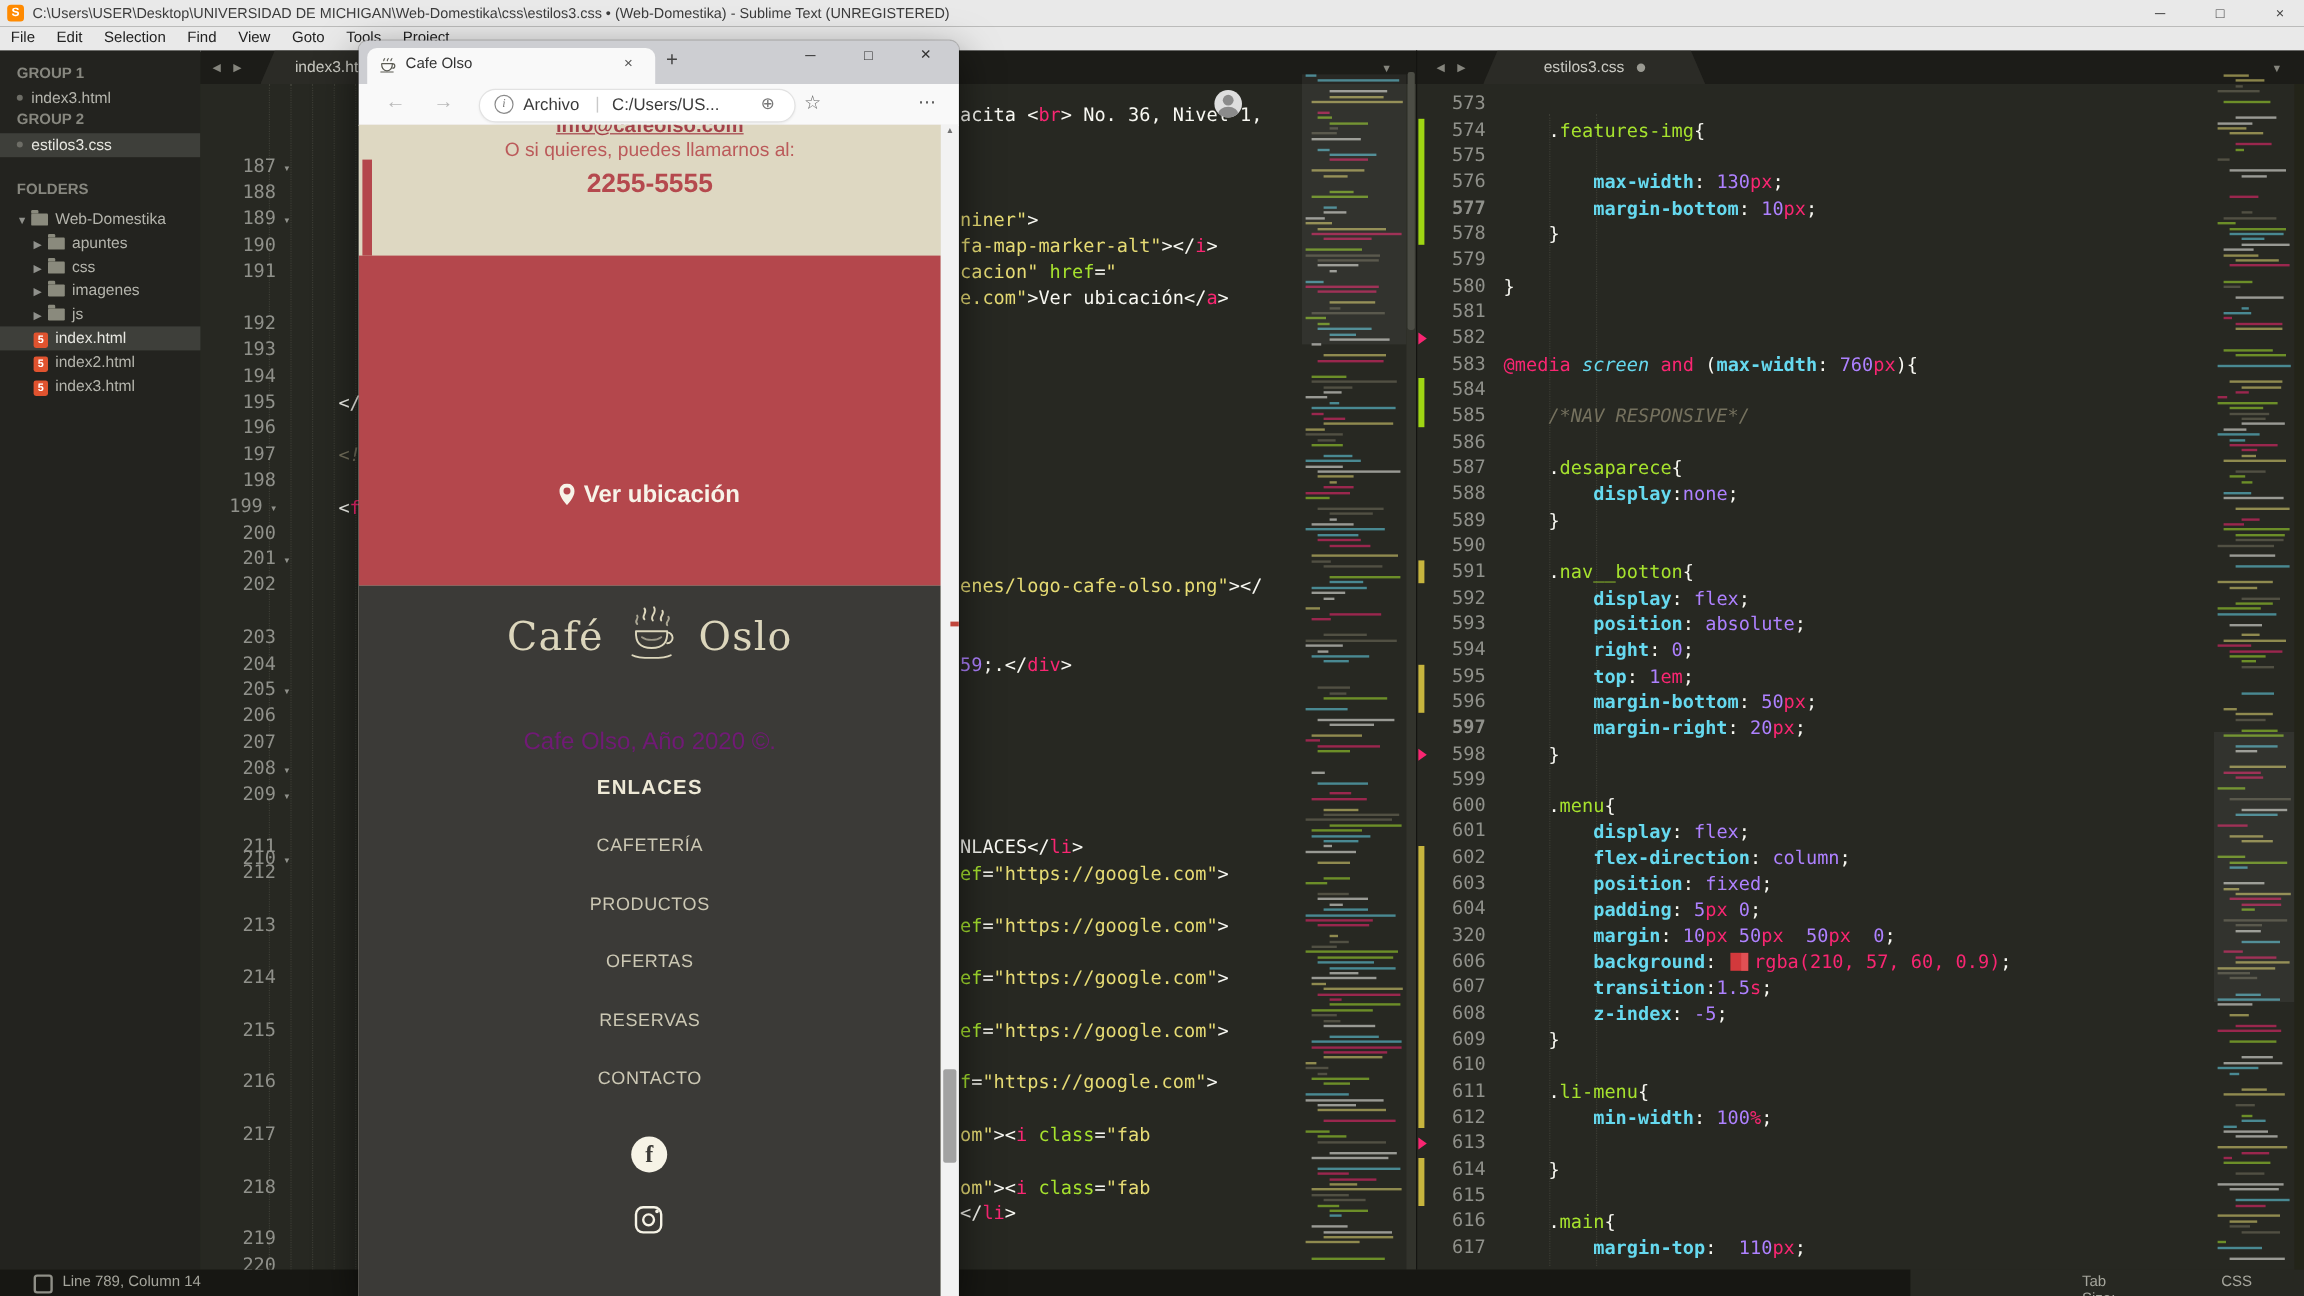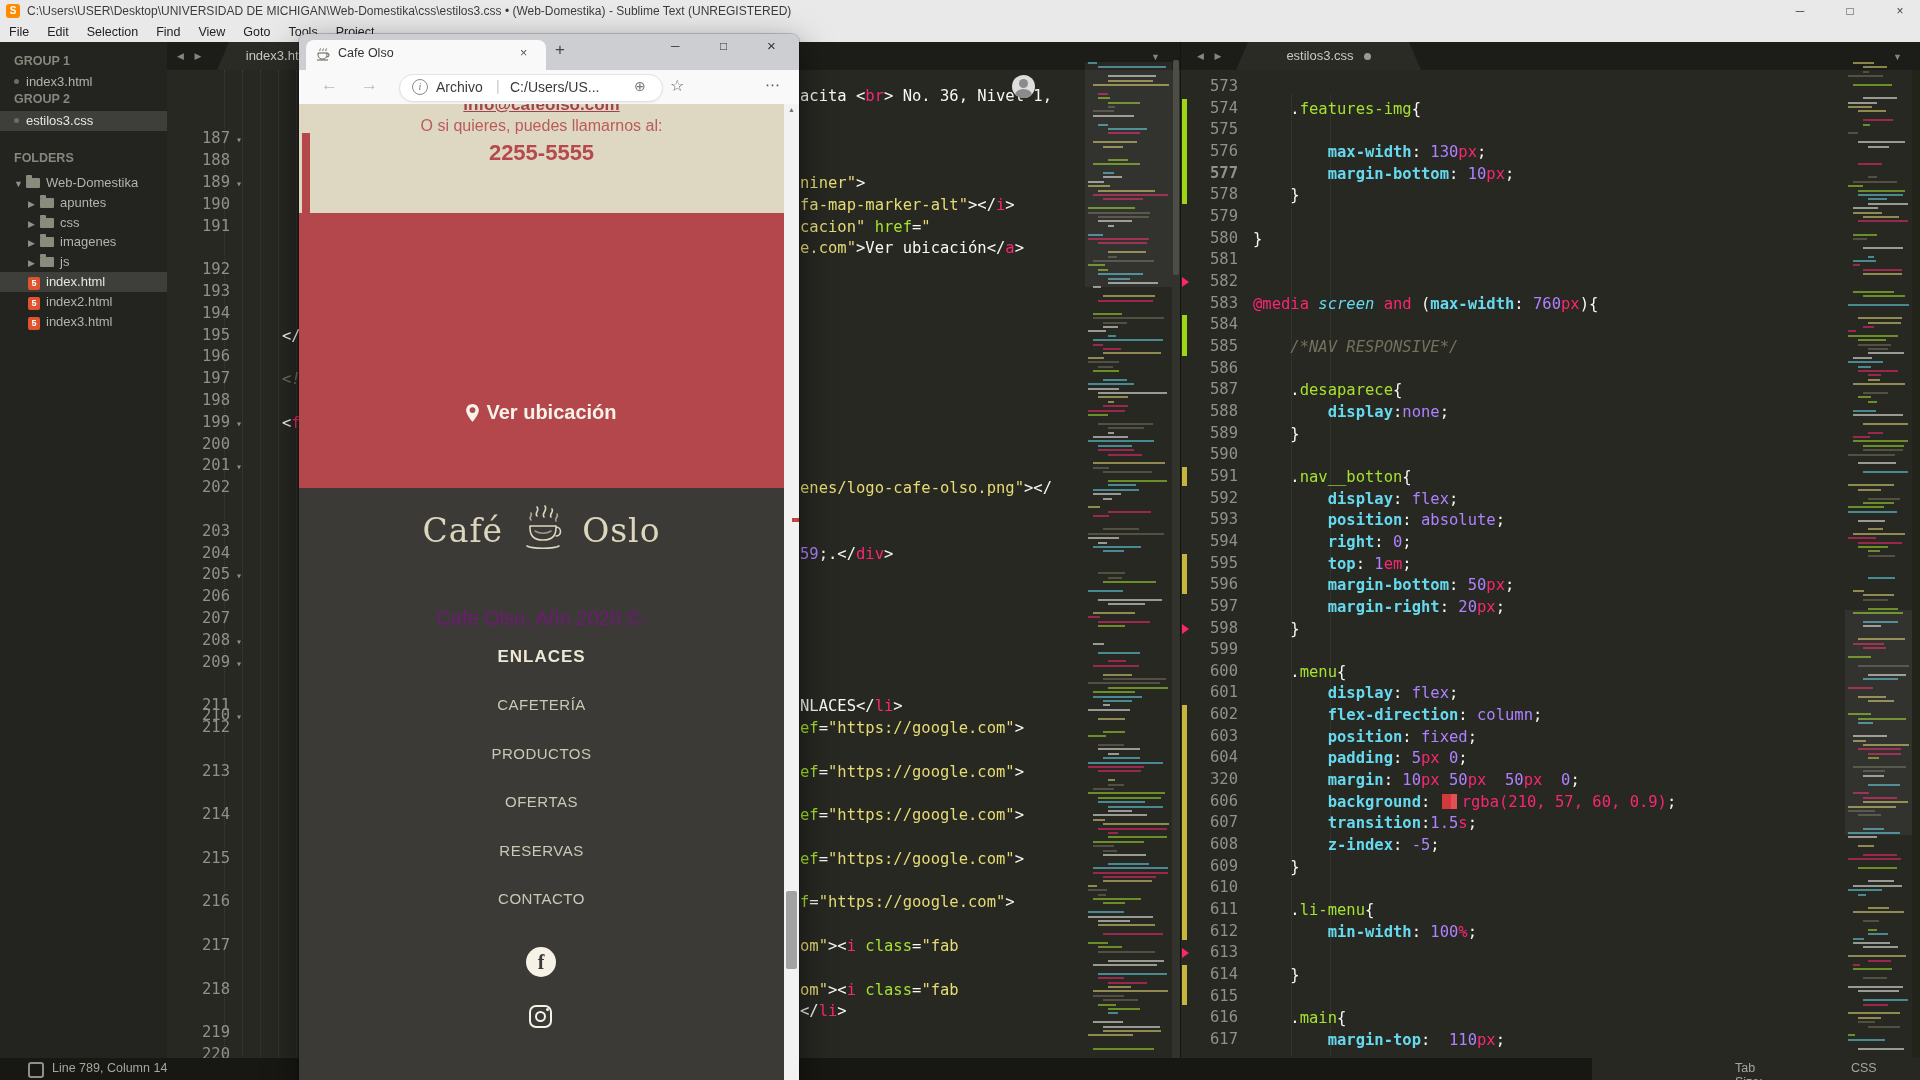--- a/index.html
+++ b/index.html
@@ -119,21 +119,21 @@
       <div class="gut-row" style="left: 16px; top: 124.8px;"><span class="gut-num">190</span></div>
       <div class="gut-row" style="left: 16px; top: 146.6px;"><span class="gut-num">191</span></div>
       <div class="gut-row" style="left: 16px; top: 168.4px;"><span class="gut-num"></span></div>
       <div class="gut-row" style="left: 16px; top: 190.2px;"><span class="gut-num">192</span></div>
       <div class="gut-row" style="left: 16px; top: 212px;"><span class="gut-num">193</span></div>
       <div class="gut-row" style="left: 16px; top: 233.8px;"><span class="gut-num">194</span></div>
       <div class="gut-row" style="left: 16px; top: 255.6px;"><span class="gut-num">195</span></div>
       <div class="gut-row" style="left: 16px; top: 277.4px;"><span class="gut-num">196</span></div>
       <div class="gut-row" style="left: 16px; top: 299.2px;"><span class="gut-num">197</span></div>
       <div class="gut-row" style="left: 16px; top: 321px;"><span class="gut-num">198</span></div>
-      <div class="gut-row" style="left: 16px; top: 342.8px;"><span class="gut-num">199</span><span class="gut-fold">▾</span></div>
+      <div class="gut-row" style="left: 5px; top: 342.8px;"><span class="gut-num">199</span><span class="gut-fold">▾</span></div>
       <div class="gut-row" style="left: 16px; top: 364.6px;"><span class="gut-num">200</span></div>
       <div class="gut-row" style="left: 16px; top: 386.4px;"><span class="gut-num">201</span><span class="gut-fold">▾</span></div>
       <div class="gut-row" style="left: 16px; top: 408.2px;"><span class="gut-num">202</span></div>
       <div class="gut-row" style="left: 16px; top: 430px;"><span class="gut-num"></span></div>
       <div class="gut-row" style="left: 16px; top: 451.8px;"><span class="gut-num">203</span></div>
       <div class="gut-row" style="left: 16px; top: 473.6px;"><span class="gut-num">204</span></div>
       <div class="gut-row" style="left: 16px; top: 495.4px;"><span class="gut-num">205</span><span class="gut-fold">▾</span></div>
       <div class="gut-row" style="left: 16px; top: 517.2px;"><span class="gut-num">206</span></div>
       <div class="gut-row" style="left: 16px; top: 539px;"><span class="gut-num">207</span></div>
       <div class="gut-row" style="left: 16px; top: 560.8px;"><span class="gut-num">208</span><span class="gut-fold">▾</span></div>
@@ -411,21 +411,21 @@
       <div class="gut-row" style="left: 10px; top: 418.54px;"><span class="gut-num">592</span></div>
       <div class="code" style="left: 72px; top: 419.54px;"><span class="tk-w">        </span><span class="tk-b">display</span><span class="tk-w">: </span><span class="tk-p">flex</span><span class="tk-w">;</span></div>
       <div class="gut-row" style="left: 10px; top: 440.2px;"><span class="gut-num">593</span></div>
       <div class="code" style="left: 72px; top: 441.2px;"><span class="tk-w">        </span><span class="tk-b">position</span><span class="tk-w">: </span><span class="tk-p">absolute</span><span class="tk-w">;</span></div>
       <div class="gut-row" style="left: 10px; top: 461.86px;"><span class="gut-num">594</span></div>
       <div class="code" style="left: 72px; top: 462.86px;"><span class="tk-w">        </span><span class="tk-b">right</span><span class="tk-w">: </span><span class="tk-p">0</span><span class="tk-w">;</span></div>
       <div class="gut-row" style="left: 10px; top: 483.52px;"><span class="gut-num">595</span></div>
       <div class="code" style="left: 72px; top: 484.52px;"><span class="tk-w">        </span><span class="tk-b">top</span><span class="tk-w">: </span><span class="tk-p">1</span><span class="tk-r">em</span><span class="tk-w">;</span></div>
       <div class="gut-row" style="left: 10px; top: 505.18px;"><span class="gut-num">596</span></div>
       <div class="code" style="left: 72px; top: 506.18px;"><span class="tk-w">        </span><span class="tk-b">margin-bottom</span><span class="tk-w">: </span><span class="tk-p">50</span><span class="tk-r">px</span><span class="tk-w">;</span></div>
-      <div class="gut-row" style="left: 10px; top: 526.84px;"><span class="gut-num">597</span></div>
+      <div class="gut-row" style="left: 10px; top: 526.84px; font-weight: bold;"><span class="gut-num">597</span></div>
       <div class="code" style="left: 72px; top: 527.84px;"><span class="tk-w">        </span><span class="tk-b">margin-right</span><span class="tk-w">: </span><span class="tk-p">20</span><span class="tk-r">px</span><span class="tk-w">;</span></div>
       <div class="gut-row" style="left: 10px; top: 548.5px;"><span class="gut-num">598</span></div>
       <div class="code" style="left: 72px; top: 549.5px;"><span class="tk-w">    }</span></div>
       <div class="gut-row" style="left: 10px; top: 570.16px;"><span class="gut-num">599</span></div>
       <div class="code" style="left: 72px; top: 571.16px;"></div>
       <div class="gut-row" style="left: 10px; top: 591.82px;"><span class="gut-num">600</span></div>
       <div class="code" style="left: 72px; top: 592.82px;"><span class="tk-w">    .</span><span class="tk-g">menu</span><span class="tk-w">{</span></div>
       <div class="gut-row" style="left: 10px; top: 613.48px;"><span class="gut-num">601</span></div>
       <div class="code" style="left: 72px; top: 614.48px;"><span class="tk-w">        </span><span class="tk-b">display</span><span class="tk-w">: </span><span class="tk-p">flex</span><span class="tk-w">;</span></div>
       <div class="gut-row" style="left: 10px; top: 635.14px;"><span class="gut-num">602</span></div>

